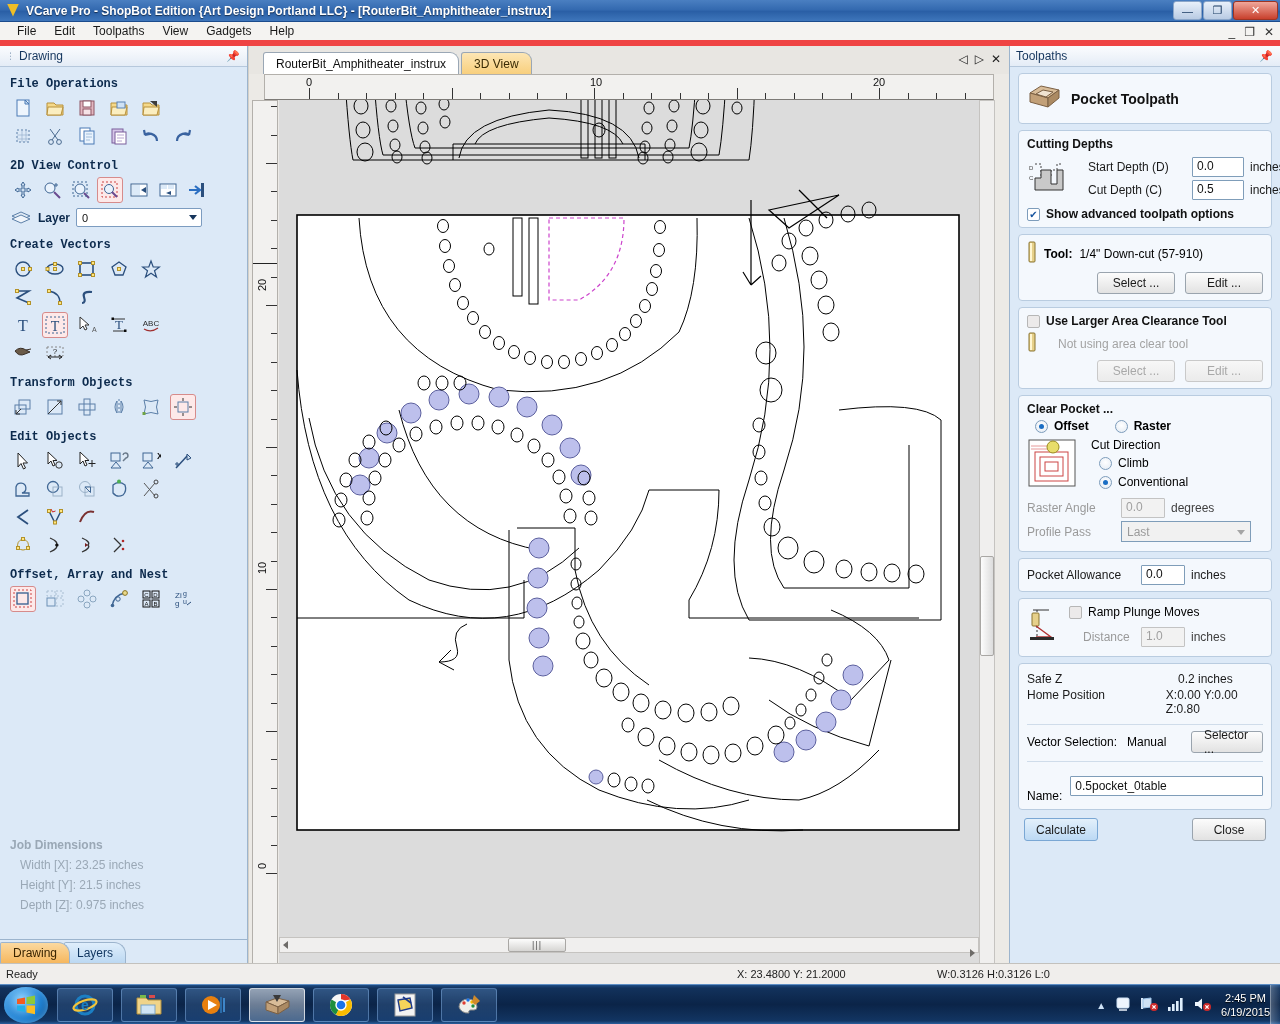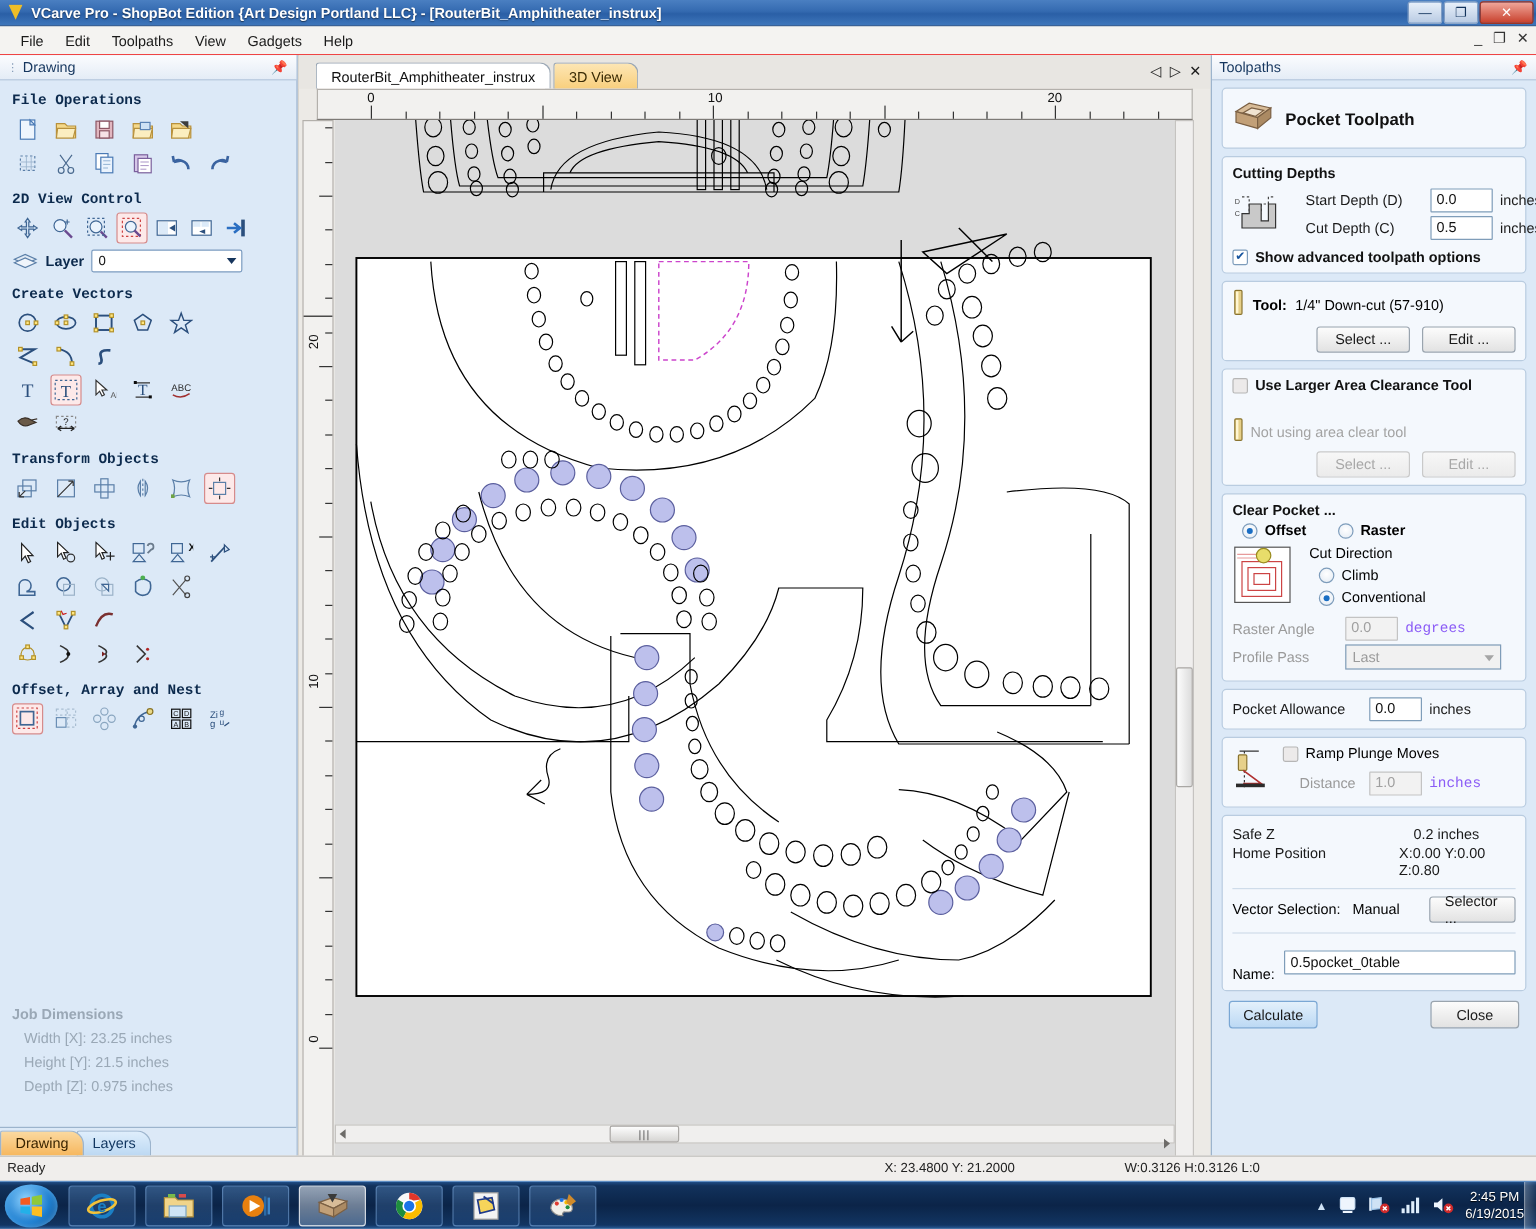--- a/index.html
+++ b/index.html
@@ -38,21 +38,21 @@
     width:29px;height:19px; border:1px solid #8ba6c9;
     background:linear-gradient(to bottom,#e8f0fa,#b9cbe3);
     border-radius:3px; display:flex;align-items:center;justify-content:center;
     font-size:11px; color:#12335c;
   }
   .wbtn.close { background:linear-gradient(to bottom,#f0a79b,#c8402c); border-color:#9d3524; color:#fff; width:45px;}
 
   
   #menubar {
     position:absolute; left:0; top:22px; width:1280px; height:24px;
-    background:#f4f3f1; border-bottom:1px solid #ef4444;
+    background:#f4f3f1; border-bottom:6px solid #ef4444;
     display:flex; align-items:center; padding-left:8px;
   }
   #menubar .mi { padding:3px 9px; color:#1a1a1a; font-size:12px; }
   #appmin { position:absolute; right:6px; top:3px; display:flex; gap:9px; color:#333; font-size:12px;}
 
   
   #leftpanel {
     position:absolute; left:0; top:46px; width:248px; height:917px;
     background:#dce9f7; border-right:1px solid #9cb4cd;
   }
@@ -139,21 +139,21 @@
   .tp-header-box { display:flex; align-items:center; gap:10px; padding:9px 8px; }
   .tp-header-box .tp-title { font-size:14px; font-weight:bold; color:#111;}
   .sec-title { font-size:12px; font-weight:bold; color:#111; margin-bottom:3px;}
   .fld-row { display:flex; align-items:center; gap:6px; margin:3px 0; }
   .fld-label { font-size:12px; color:#1a1a1a; }
   .fld-label.dim { color:#9a9a9a; }
   .txtin { border:1px solid #7f9db9; background:#fff; height:20px; font-size:12px;
            padding:1px 4px; color:#111; border-radius:1px;}
   .txtin.dis { background:#f2f2f2; color:#a0a0a0; border-color:#c3c3c3;}
   .unit { font-size:12px; color:#1a1a1a;}
-  .unit.dim { color:#8b5cf6;font-family:Liberation Mono, monospace;}
+  .unit.dim { color:#404040;}
   .chk { width:13px;height:13px;border:1px solid #7d9cbb; background:#fff;
          display:inline-flex;align-items:center;justify-content:center;
          font-size:10px;color:#15539e; border-radius:2px; flex:none;}
   .chk.off { background:#eceaea; border-color:#b6b6b6;}
   .chkline { display:flex;align-items:center;gap:6px; margin-top:4px;}
   .chkline .t { font-size:12px; font-weight:bold; color:#111;}
   .radio { width:13px;height:13px;border-radius:50%;border:1px solid #7d9cbb;
            background:radial-gradient(circle at 50% 40%,#ffffff,#e2eaf3);
            display:inline-flex;align-items:center;justify-content:center; flex:none;}
   .radio.on:after{ content:""; width:5px;height:5px;border-radius:50%;background:#1a6ec4;}
@@ -1085,21 +1085,21 @@
       <div class="btn" style="width:78px">Select ...</div>
       <div class="btn" style="width:78px">Edit ...</div>
     </div>
   </div>
 
   <div class="tp-box">
     <div class="chkline" style="margin-top:0">
       <span class="chk off"></span>
       <span class="t">Use Larger Area Clearance Tool</span>
     </div>
-    <div style="display:flex;align-items:center;gap:5px;margin-top:20px;">
+    <div style="display:flex;align-items:center;gap:21px;margin-top:4px;">
       <span>
         <svg width="10" height="20">
             <rect x="2" y="1" width="6" height="18" rx="1" fill="#e6d08a" stroke="#8a7430"></rect>
             <rect x="3" y="2" width="2" height="16" fill="#fff6d2"></rect>
           </svg>
       </span>
       <span style="font-size:12px;color:#a3a3a3;">Not using area clear tool</span>
     </div>
     <div style="display:flex; gap:10px; justify-content:flex-end; margin-top:5px;">
       <div class="btn dis" style="width:78px">Select ...</div>

